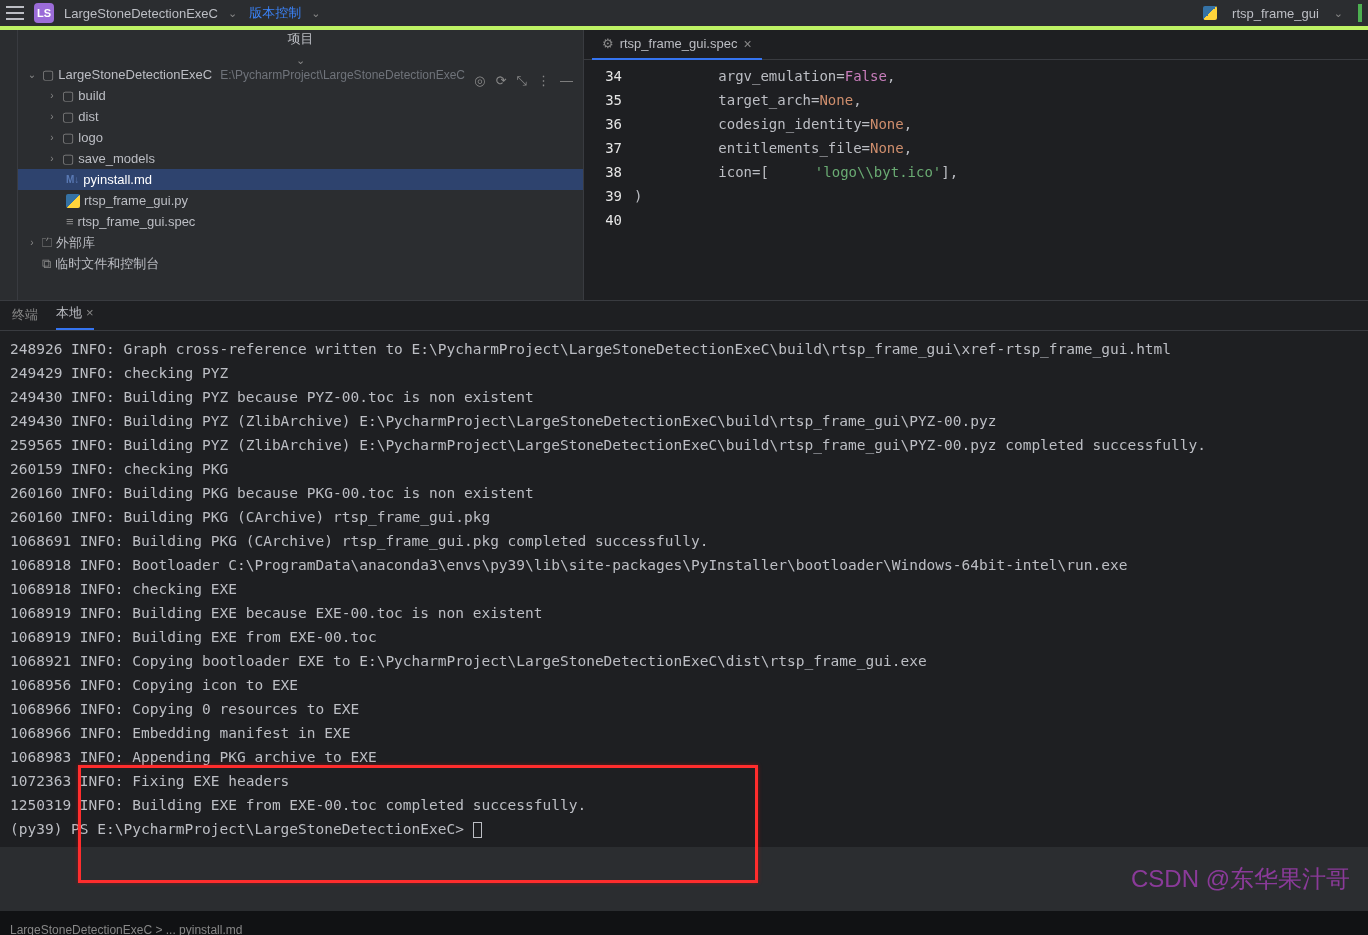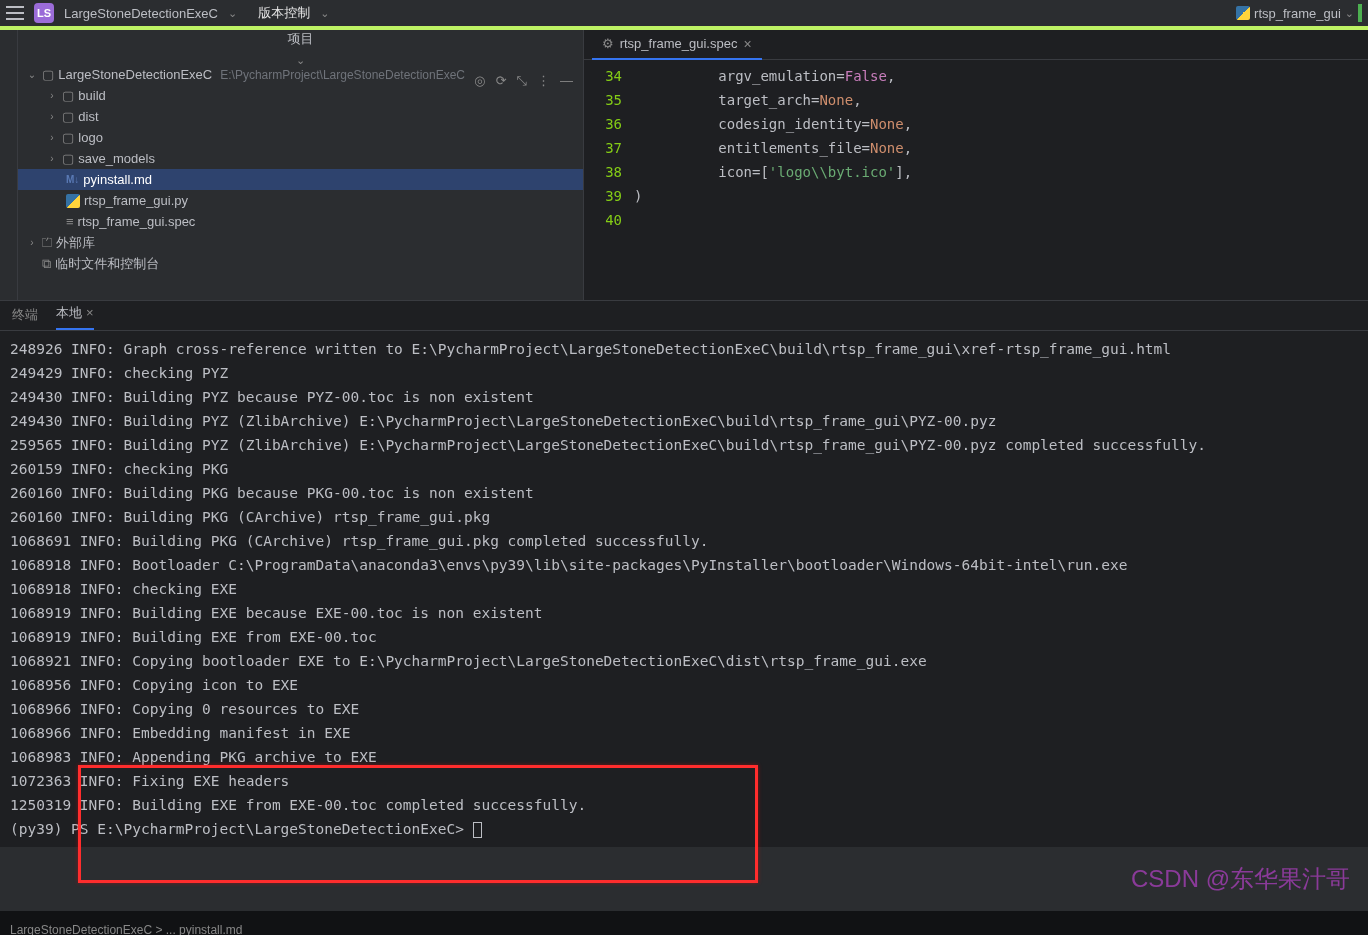--- a/index.html
+++ b/index.html
@@ -14,22 +14,22 @@
   padding: 0 6px; gap: 10px; border-bottom: 4px solid #bef264;
 }
 .hamburger { width: 18px; height: 14px; display: flex; flex-direction: column; justify-content: space-between; cursor: pointer; }
 .hamburger span { height: 2px; background: #bcbec4; }
 .proj-badge {
   width: 20px; height: 20px; background: #9b6cd8; color: #fff; border-radius: 4px;
   font-weight: bold; font-size: 11px; display: flex; align-items: center; justify-content: center;
 }
 .proj-name { color: #bcbec4; }
 .tb-chevron { color: #888; font-size: 11px; }
-.tb-text { color: #e5e5e5; margin-left: 11px; }
-.tb-right { margin-left: auto; display: flex; align-items: center; gap: 4px; }
+.tb-text { color: #3b82f6; margin-left: 2px; }
+.tb-right { margin-left: auto; display: flex; align-items: center; gap: 15px; }
 .py-icon { width: 14px; height: 14px; background: linear-gradient(135deg,#3572A5 50%,#ffd43b 50%); border-radius: 2px; display: inline-block; }
 .green-thing { width: 4px; height: 18px; background: #4caf50; }
 
 .main-area { display: flex; height: 270px; }
 .left-strip { width: 18px; background: #2b2d30; border-right: 1px solid #393b40; }
 .project-panel { width: 565px; background: #2b2d30; }
 .proj-header {
   height: 30px; display: flex; align-items: center; padding: 0 10px; gap: 6px; flex-direction: column;
 }
 .proj-header .title { color: #bcbec4; }
@@ -53,27 +53,27 @@
 .editor-panel { flex: 1; background: #1e1f22; border-left: 1px solid #393b40; }
 .editor-tabs { height: 30px; display: flex; align-items: center; border-bottom: 1px solid #393b40; padding-left: 8px; }
 .editor-tab {
   height: 30px; display: flex; align-items: center; gap: 6px; padding: 0 10px;
   color: #bcbec4; border-bottom: 2px solid #3574f0;
 }
 .editor-tab .close-x { color: #888; font-size: 14px; cursor: pointer; }
 .gear-icon { color: #888; }
 
 .code-area { display: flex; font-family: "Consolas", monospace; font-size: 14px; padding-top: 4px; }
-.gutter { width: 50px; text-align: right; color: #84cc16; padding-right: 12px; }
+.gutter { width: 50px; text-align: right; color: #e5e5e5; padding-right: 12px; }
 .gutter div { height: 24px; line-height: 24px; }
 .code-lines { color: #bcbec4; }
 .code-lines div { height: 24px; line-height: 24px; white-space: pre; }
 .kw-false { color: #c77dbb; }
 .kw-none { color: #cf8e6d; }
-.str { color: #6aab73; }
+.str { color: #6aab73; margin-left: 46px; }
 
 .terminal-section { background: #1e1f22; border-top: 1px solid #393b40; }
 .term-tabs {
   height: 30px; display: flex; align-items: end; padding: 0 12px; gap: 18px;
   border-bottom: 1px solid #393b40;
 }
 .term-tab { color: #888; padding-bottom: 6px; cursor: pointer; }
 .term-tab.active { color: #bcbec4; border-bottom: 2px solid #3574f0; }
 .term-tab .x { margin-left: 4px; color: #888; }
 

